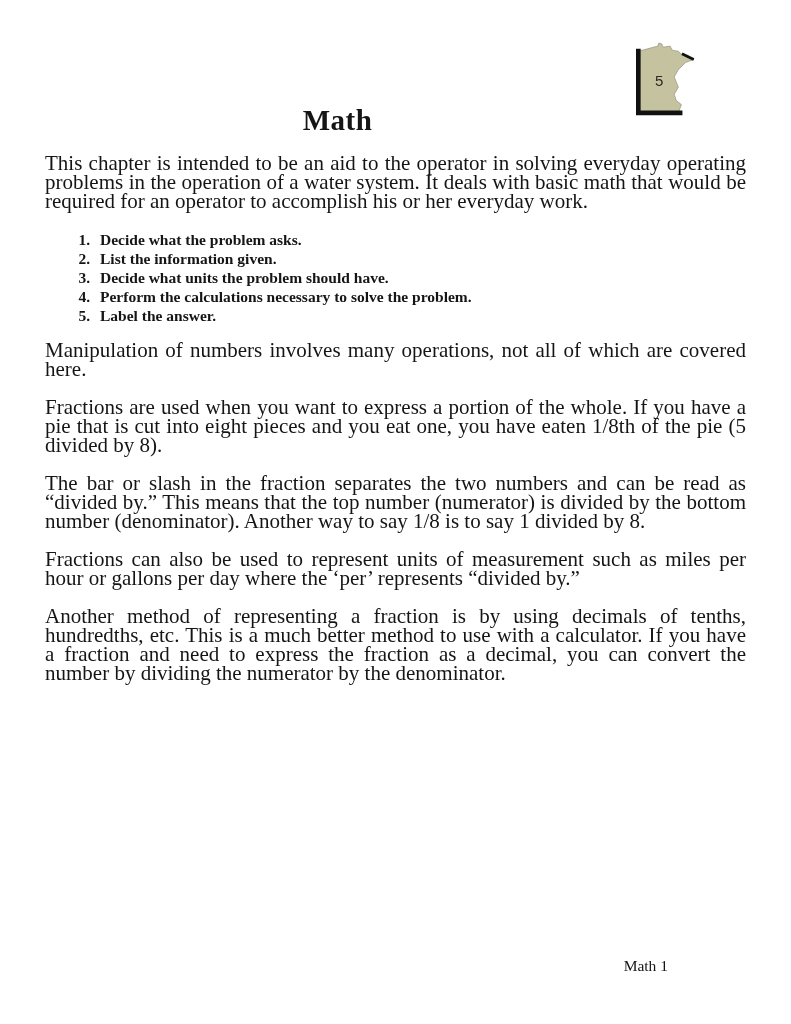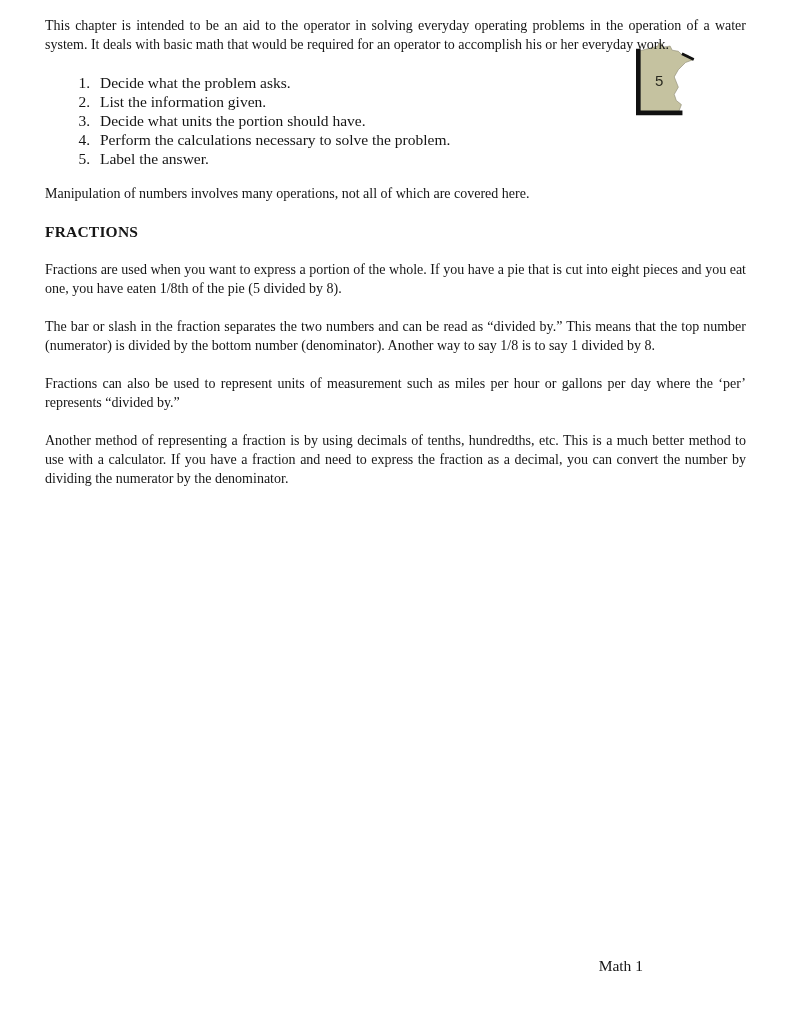--- a/index.html
+++ b/index.html
@@ -23,46 +23,47 @@
   }
   h1.page-title {
     font-size: 29px;
     font-weight: bold;
     text-align: center;
     margin: 102px 116px 13px 0;
     line-height: 36px;
     letter-spacing: 0.5px;
   }
   p.body-para {
-    font-size: 14px;
+    font-size: 21px;
     line-height: 19px;
     text-align: justify;
     margin: 16px 0 19px 0;
   }
   h2.section-heading {
     font-size: 15.5px;
     font-weight: bold;
     line-height: 19px;
     margin: 0 0 19px 0;
     letter-spacing: 0.2px;
   }
   ol.steps-list {
     margin: 0 0 12px 0;
     padding: 0 0 0 49px;
     font-size: 15.5px;
     line-height: 19px;
+    font-weight: bold;
   }
   ol.steps-list li {
     margin: 0;
     padding-left: 6px;
   }
   .page-number {
     position: absolute;
     top: 956px;
-    right: 148px;
+    right: 123px;
     font-size: 15.5px;
     line-height: 19px;
     text-align: center;
   }
   .mn-icon {
     position: absolute;
     left: 631px;
     top: 42px;
     width: 68px;
     height: 78px;
@@ -88,35 +89,35 @@
   <svg viewBox="0 0 66 76">
     <path d="M7,9 L26,4 L27,1 L30,2 L31,5 L38,4 L40,8 L46,9 L49,12 L55,13 L61,17 L53,20 L46,27 L42,34 L44,39 L46,44 L42,51 L44,57 L49,61 L46,69 L7,69 Z" fill="#c5c2a0" stroke="#8d8a74" stroke-width="0.6"></path>
     <path d="M7,6.5 L7,69 L50,69" fill="none" stroke="#111111" stroke-width="4.5"></path>
     <path d="M49.5,11.5 L61,17" fill="none" stroke="#111111" stroke-width="2.6"></path>
   </svg>
   <span class="mn-label">5</span>
 </div>
 
 <div class="doc">
 
+  <h1 class="page-title">Math</h1>
 
   <p class="body-para">This chapter is intended to be an aid to the operator in solving everyday operating problems in the operation of a water system. It deals with basic math that would be required for an operator to accomplish his or her everyday work.</p>
 
 
   <ol class="steps-list">
     <li>Decide what the problem asks.</li>
     <li>List the information given.</li>
-    <li>Decide what units the portion should have.</li>
+    <li>Decide what units the problem should have.</li>
     <li>Perform the calculations necessary to solve the problem.</li>
     <li>Label the answer.</li>
   </ol>
 
   <p class="body-para">Manipulation of numbers involves many operations, not all of which are covered here.</p>
 
-  <h2 class="section-heading">FRACTIONS</h2>
   <p class="body-para">Fractions are used when you want to express a portion of the whole. If you have a pie that is cut into eight pieces and you eat one, you have eaten 1/8th of the pie (5 divided by 8).</p>
   <p class="body-para">The bar or slash in the fraction separates the two numbers and can be read as “divided by.” This means that the top number (numerator) is divided by the bottom number (denominator).  Another way to say 1/8 is to say 1 divided by 8.</p>
   <p class="body-para">Fractions can also be used to represent units of measurement such as miles per hour or gallons per day where the ‘per’ represents “divided by.”</p>
 
   <p class="body-para">Another method of representing a fraction is by using decimals of tenths, hundredths, etc. This is a much better method to use with a calculator. If you have a fraction and need to express the fraction as a decimal, you can convert the number by dividing the numerator by the denominator.</p>
 
 
 </div>
 
 <div class="page-number">Math 1</div>

